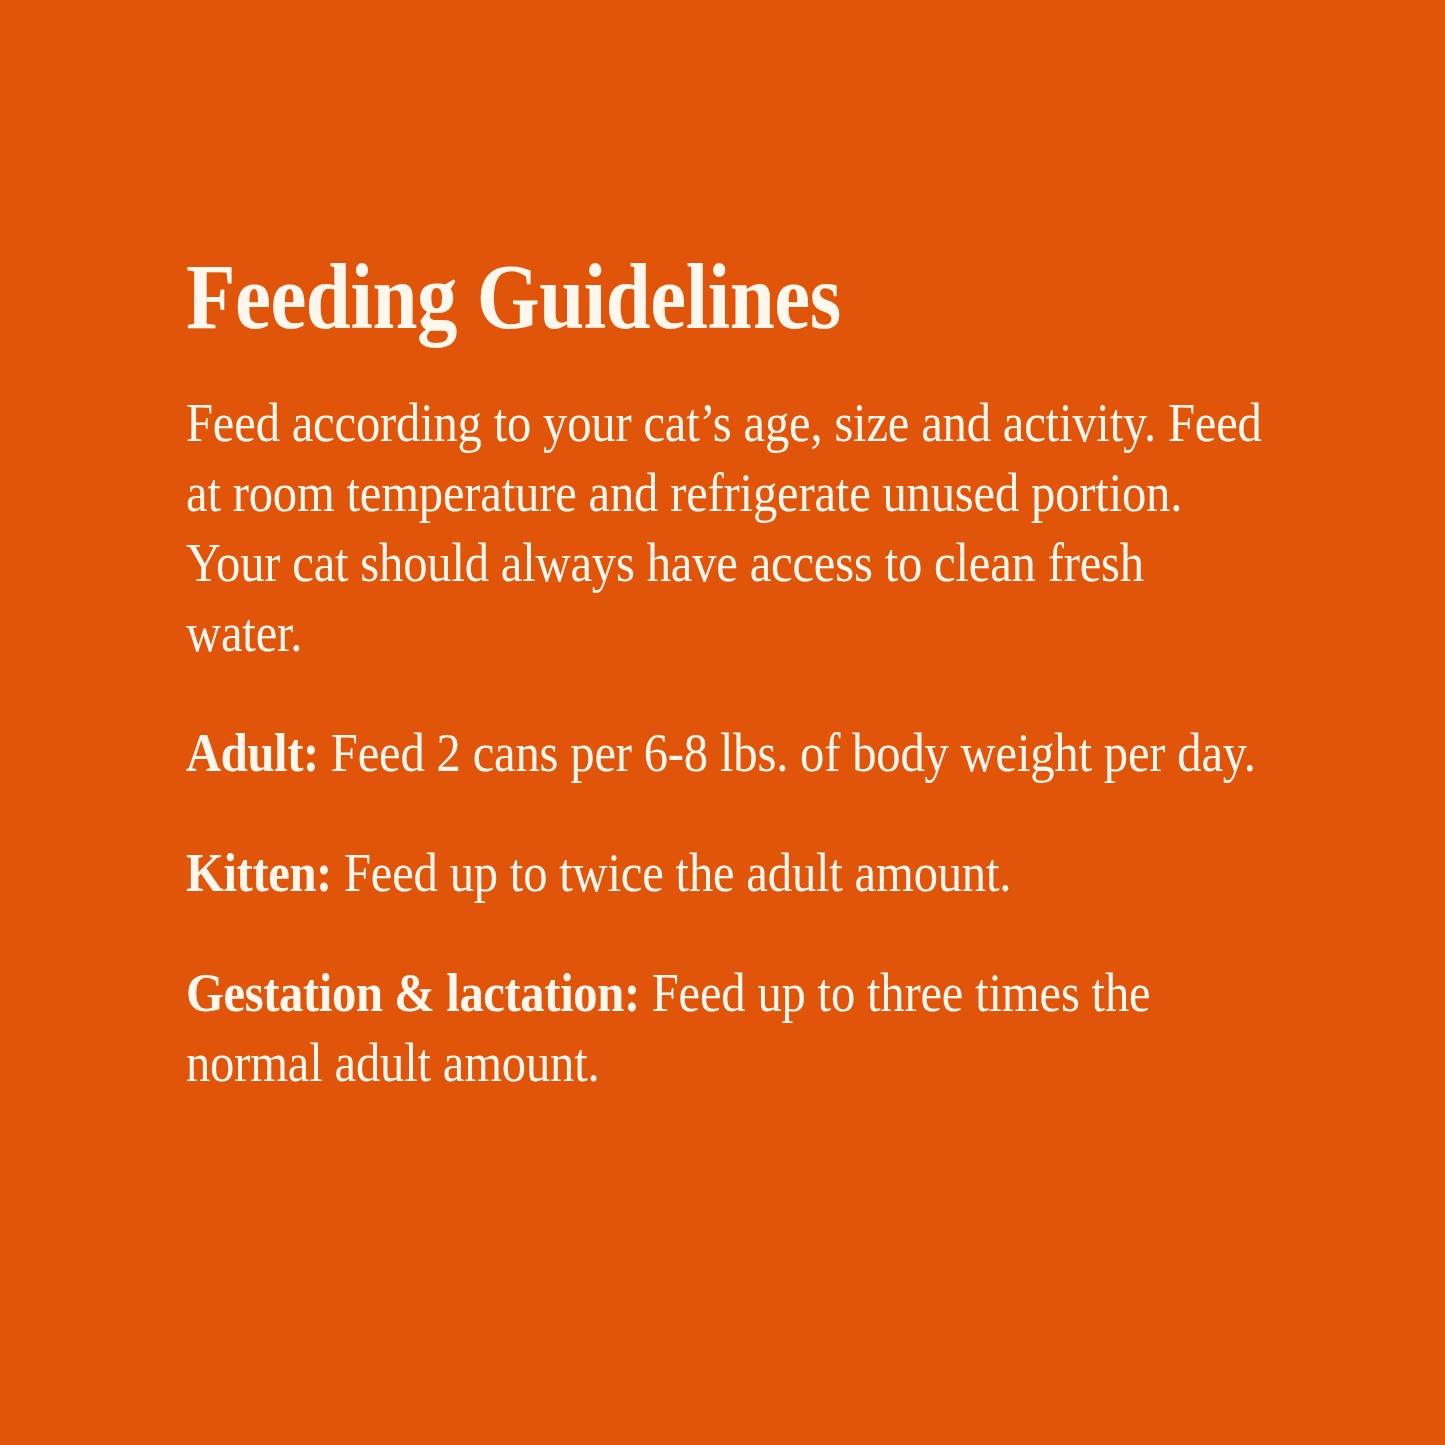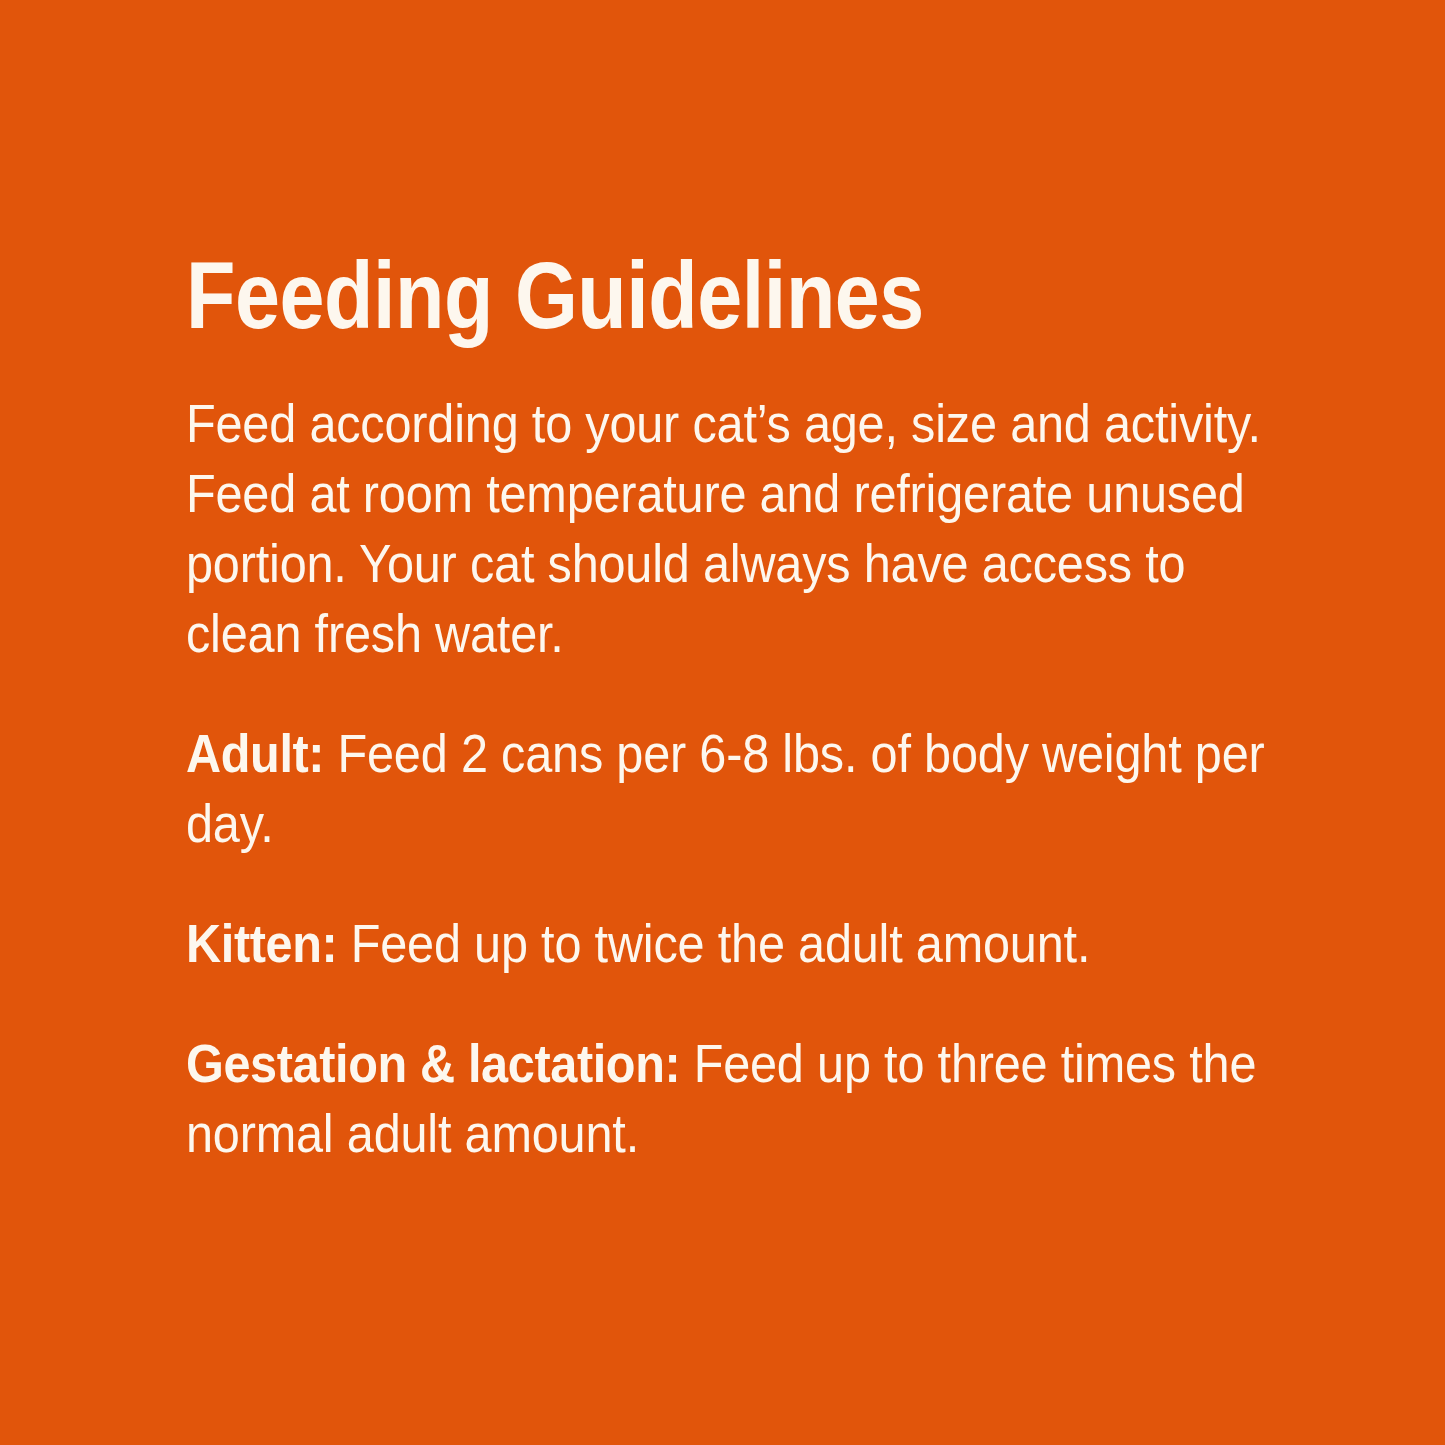--- a/index.html
+++ b/index.html
@@ -14,20 +14,21 @@
     font-family: "Liberation Sans", "DejaVu Sans", sans-serif;
     -webkit-font-smoothing: antialiased;
   }
 
   #panel {
     position: relative;
     width: 1445px;
     height: 1445px;
     box-sizing: border-box;
     padding: 248px 120px 0 186px;
+    font-family: Liberation Serif, serif;
   }
 
   
   #page-title {
     color: #fdf7ee;
     font-size: 94px;
     line-height: 96px;
     font-weight: 700;
     letter-spacing: -0.5px;
     transform: scaleX(0.86);

